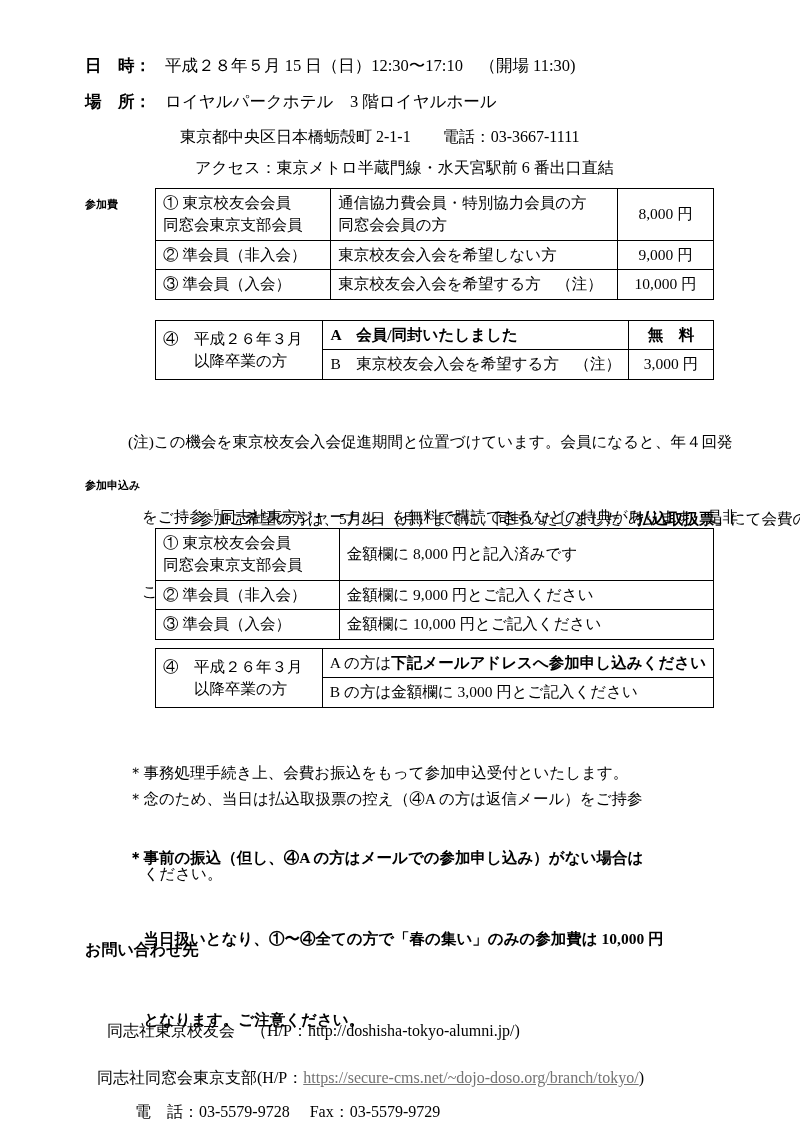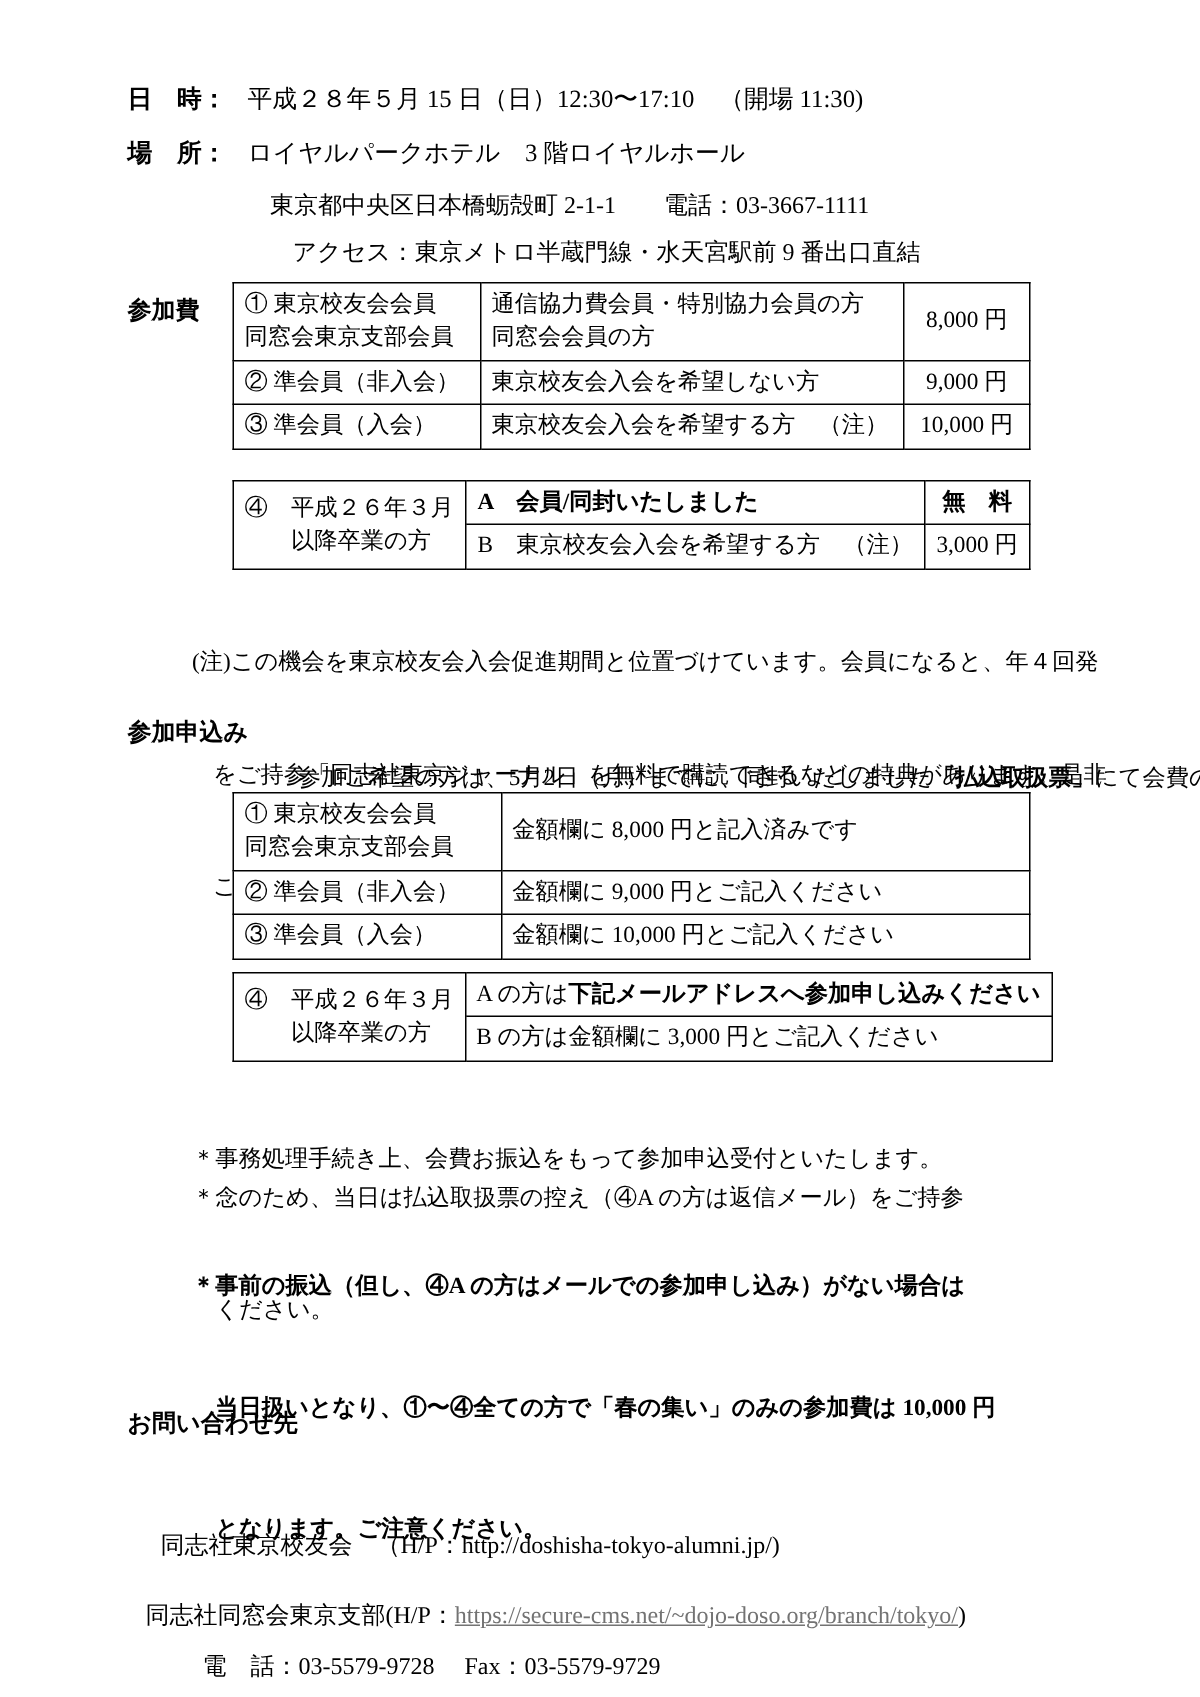--- a/index.html
+++ b/index.html
@@ -5,31 +5,31 @@
   html,body{margin:0;padding:0;}
   body{
     width:800px; height:1131px;
     background:#ffffff;
     font-family:"Liberation Serif","DejaVu Serif",serif;
     color:#000000;
     -webkit-font-smoothing:antialiased;
     overflow:hidden;
     position:relative;
   }
-  .page{position:relative; width:687px; height:1131px;}
+  .page{position:relative; width:687px; height:1131px;padding-left:27px;}
 
   .hdr-block{position:absolute; left:85px; top:55px; width:640px;}
   .hdr-line{display:flex; align-items:baseline; height:36px; font-size:16.5px;}
   .hdr-lbl{font-weight:bold; width:80px; flex:0 0 80px; white-space:pre; letter-spacing:0px;}
   .hdr-txt{white-space:pre;}
   .hdr-sub{height:31px; font-size:16px; padding-left:95px; white-space:pre;}
   .hdr-sub2{height:31px; font-size:16px; padding-left:110px; white-space:pre;}
 
   
-  .side-label{position:absolute; font-weight:bold; font-size:16px; white-space:pre;}
+  .side-label{position:absolute; font-weight:bold; font-size:11px; white-space:pre;}
 
   
   table.doc{
     position:absolute;
     border-collapse:collapse;
     font-size:15.5px;
     background:#fff;
   }
   table.doc td{
     border:1px solid #000000;
@@ -62,21 +62,21 @@
   <div class="hdr-block">
     <div class="hdr-line">
       <span class="hdr-lbl">日　時：</span>
       <span class="hdr-txt">平成２８年５月 15 日（日）12:30〜17:10　（開場 11:30)</span>
     </div>
     <div class="hdr-line">
       <span class="hdr-lbl">場　所：</span>
       <span class="hdr-txt">ロイヤルパークホテル　3 階ロイヤルホール</span>
     </div>
     <div class="hdr-sub">東京都中央区日本橋蛎殻町 2-1-1　　電話：03-3667-1111</div>
-    <div class="hdr-sub2">アクセス：東京メトロ半蔵門線・水天宮駅前 9 番出口直結</div>
+    <div class="hdr-sub2">アクセス：東京メトロ半蔵門線・水天宮駅前 6 番出口直結</div>
   </div>
 
   <div class="side-label" style="left:85px; top:197px;">参加費</div>
 
   <table class="doc" style="left:155px; top:188px;">
     <tbody>
       <tr>
         <td class="c-num">① 東京校友会会員
 同窓会東京支部会員</td>
         <td class="c-desc">通信協力費会員・特別協力会員の方

